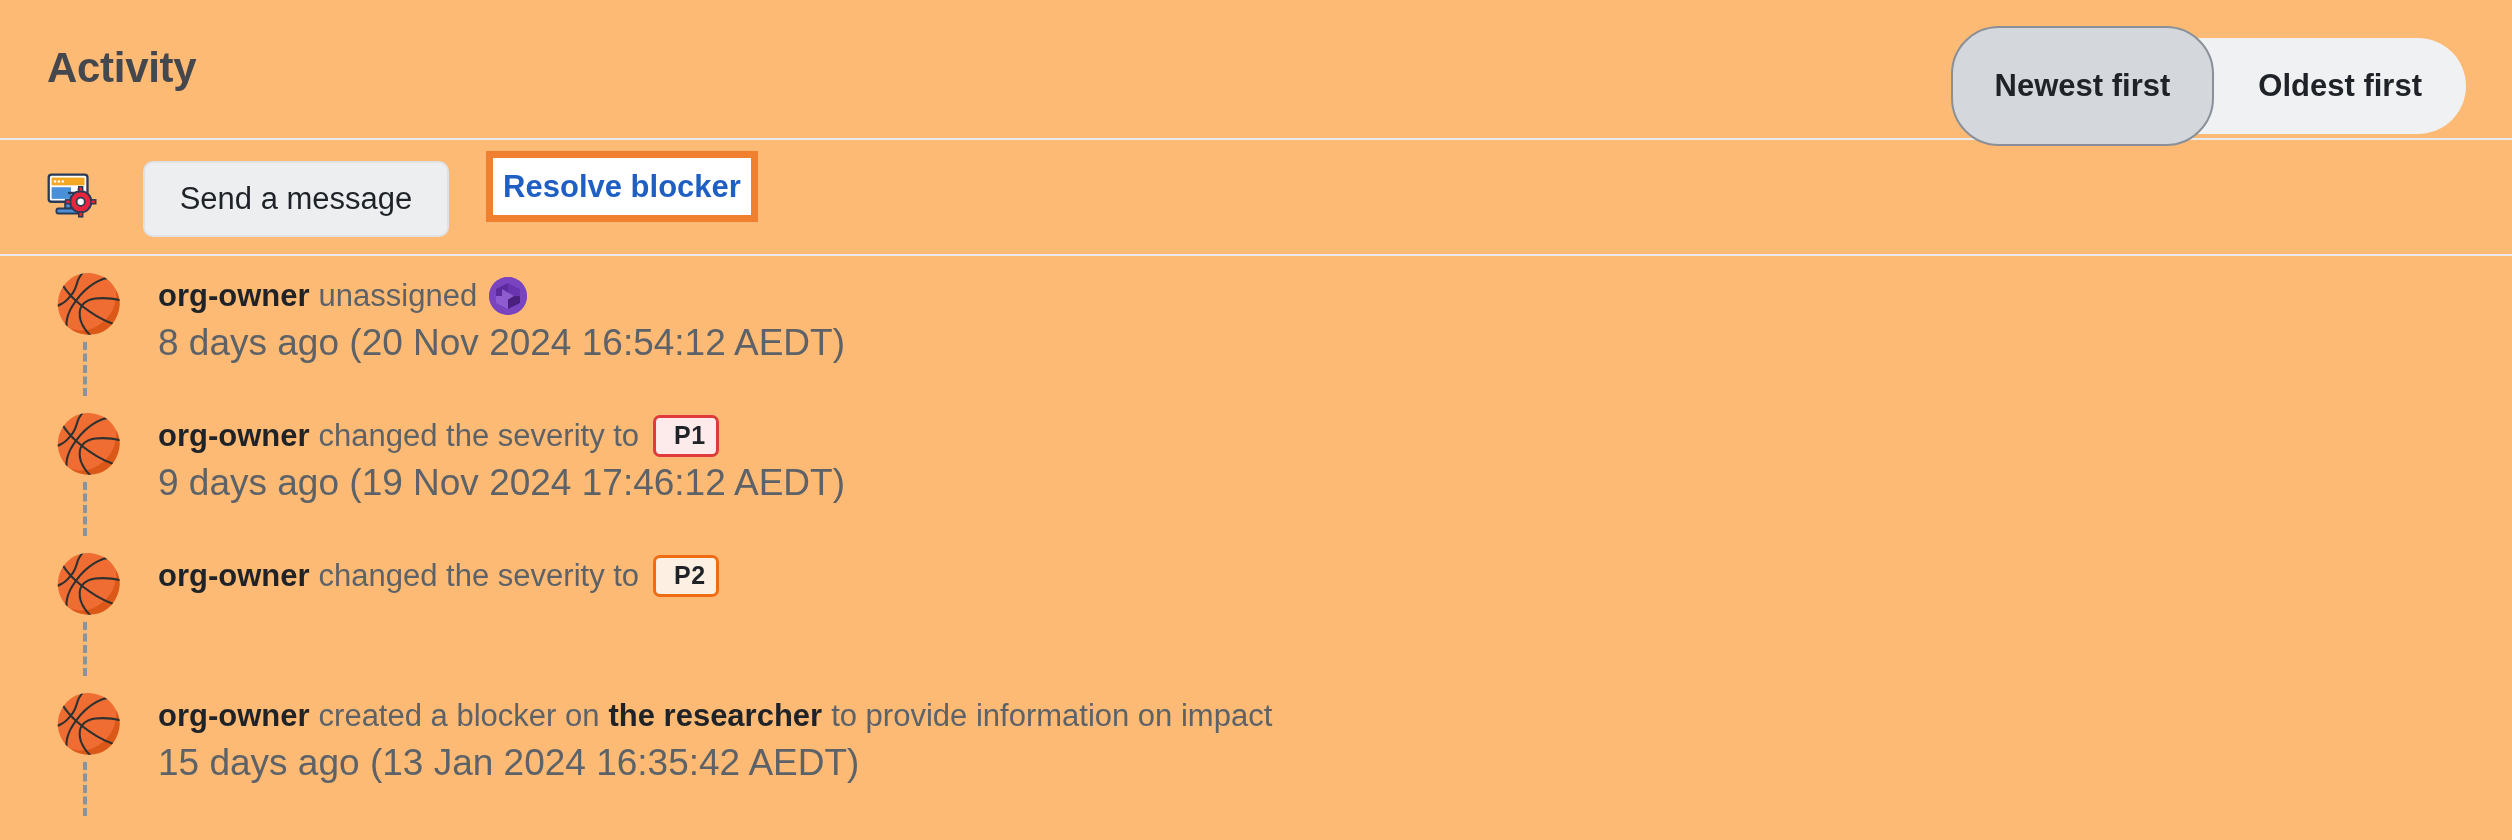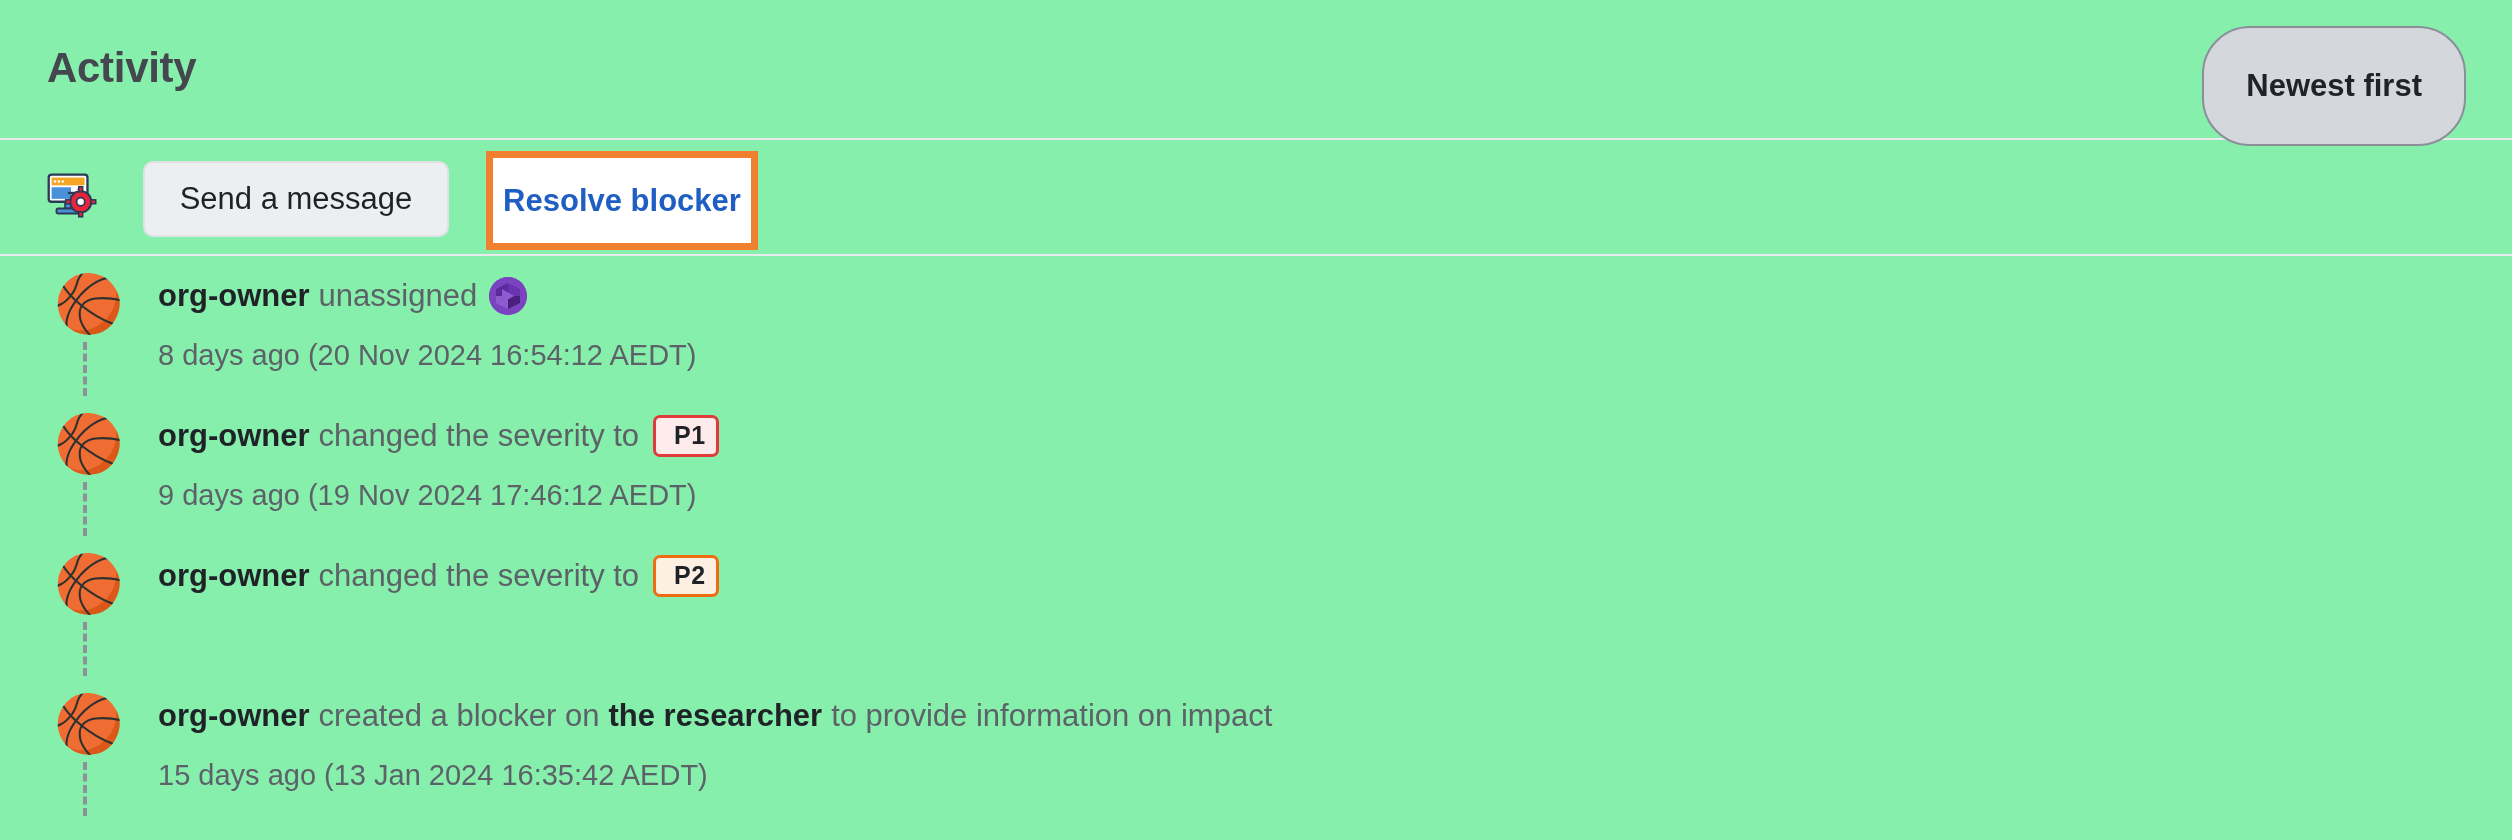--- a/index.html
+++ b/index.html
@@ -12,21 +12,21 @@
     width: 2512px;
     height: 840px;
     overflow: hidden;
     color: #3a3f45;
     -webkit-font-smoothing: antialiased;
   }
   .page {
     position: relative;
     width: 2512px;
     height: 840px;
-    background: #86efac;
+    background: #fdba74;
     box-sizing: border-box;
   }
 
   
   .activity-header {
     position: relative;
     height: 140px;
     border-bottom: 2px solid #e8eaed;
     box-sizing: border-box;
   }
@@ -107,21 +107,21 @@
     color: #1f2328;
     box-sizing: border-box;
     cursor: pointer;
     white-space: nowrap;
   }
   .resolve-wrap {
     position: absolute;
     left: 486px;
     top: 11px;
     width: 272px;
-    height: 99px;
+    height: 71px;
     border: 7px solid #f08030;
     box-sizing: border-box;
     background: transparent;
   }
   .btn-resolve {
     position: absolute;
     left: 0;
     top: 0;
     width: 100%;
     height: 100%;
@@ -184,22 +184,22 @@
     white-space: nowrap;
     display: flex;
     align-items: center;
   }
   .tl-line1 .strong {
     font-weight: bold;
     color: #1f2328;
   }
   .tl-line1 .sp { display: inline-block; width: 9px; }
   .tl-time {
-    margin-top: 16px;
-    font-size: 29px;
+    margin-top: 4px;
+    font-size: 37px;
     color: #5c6268;
     line-height: 42px;
     white-space: nowrap;
   }
 
   .inline-avatar {
     display: inline-block;
     width: 38px;
     height: 38px;
     border-radius: 50%;
@@ -242,20 +242,21 @@
 </head>
 <body>
 
 <div class="page">
 
   <div class="activity-header">
     <div class="page-title">Activity</div>
 
     <div class="sort-toggle">
       <div class="sort-opt active">Newest first</div>
+      <div class="sort-opt">Oldest first</div>
     </div>
   </div>
 
   <div class="actions-row">
     <div class="actor-emoji">
       <svg width="62" height="62" viewBox="0 0 64 64" aria-hidden="true">
         <rect x="9" y="11" width="40" height="28" rx="3" fill="#ffffff" stroke="#2b3a55" stroke-width="2.4"></rect>
         <rect x="12" y="14" width="34" height="8" fill="#f5a623"></rect>
         <circle cx="15.5" cy="18" r="1.3" fill="#ffffff"></circle>
         <circle cx="19.5" cy="18" r="1.3" fill="#ffffff"></circle>

